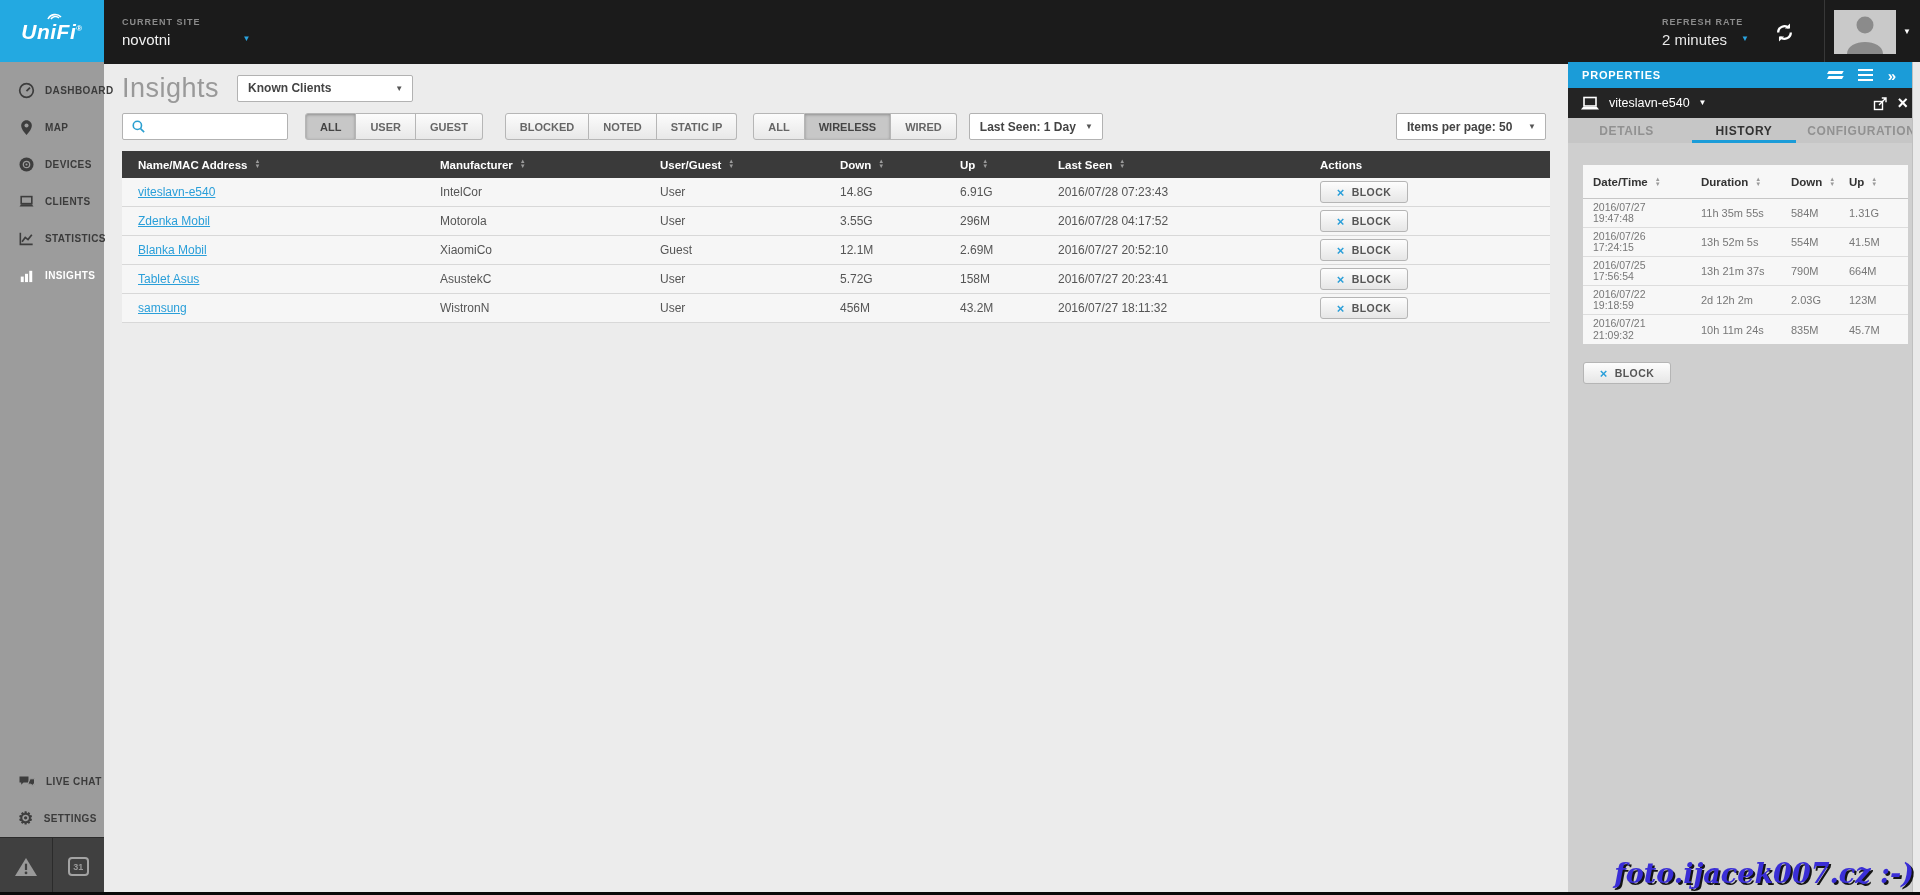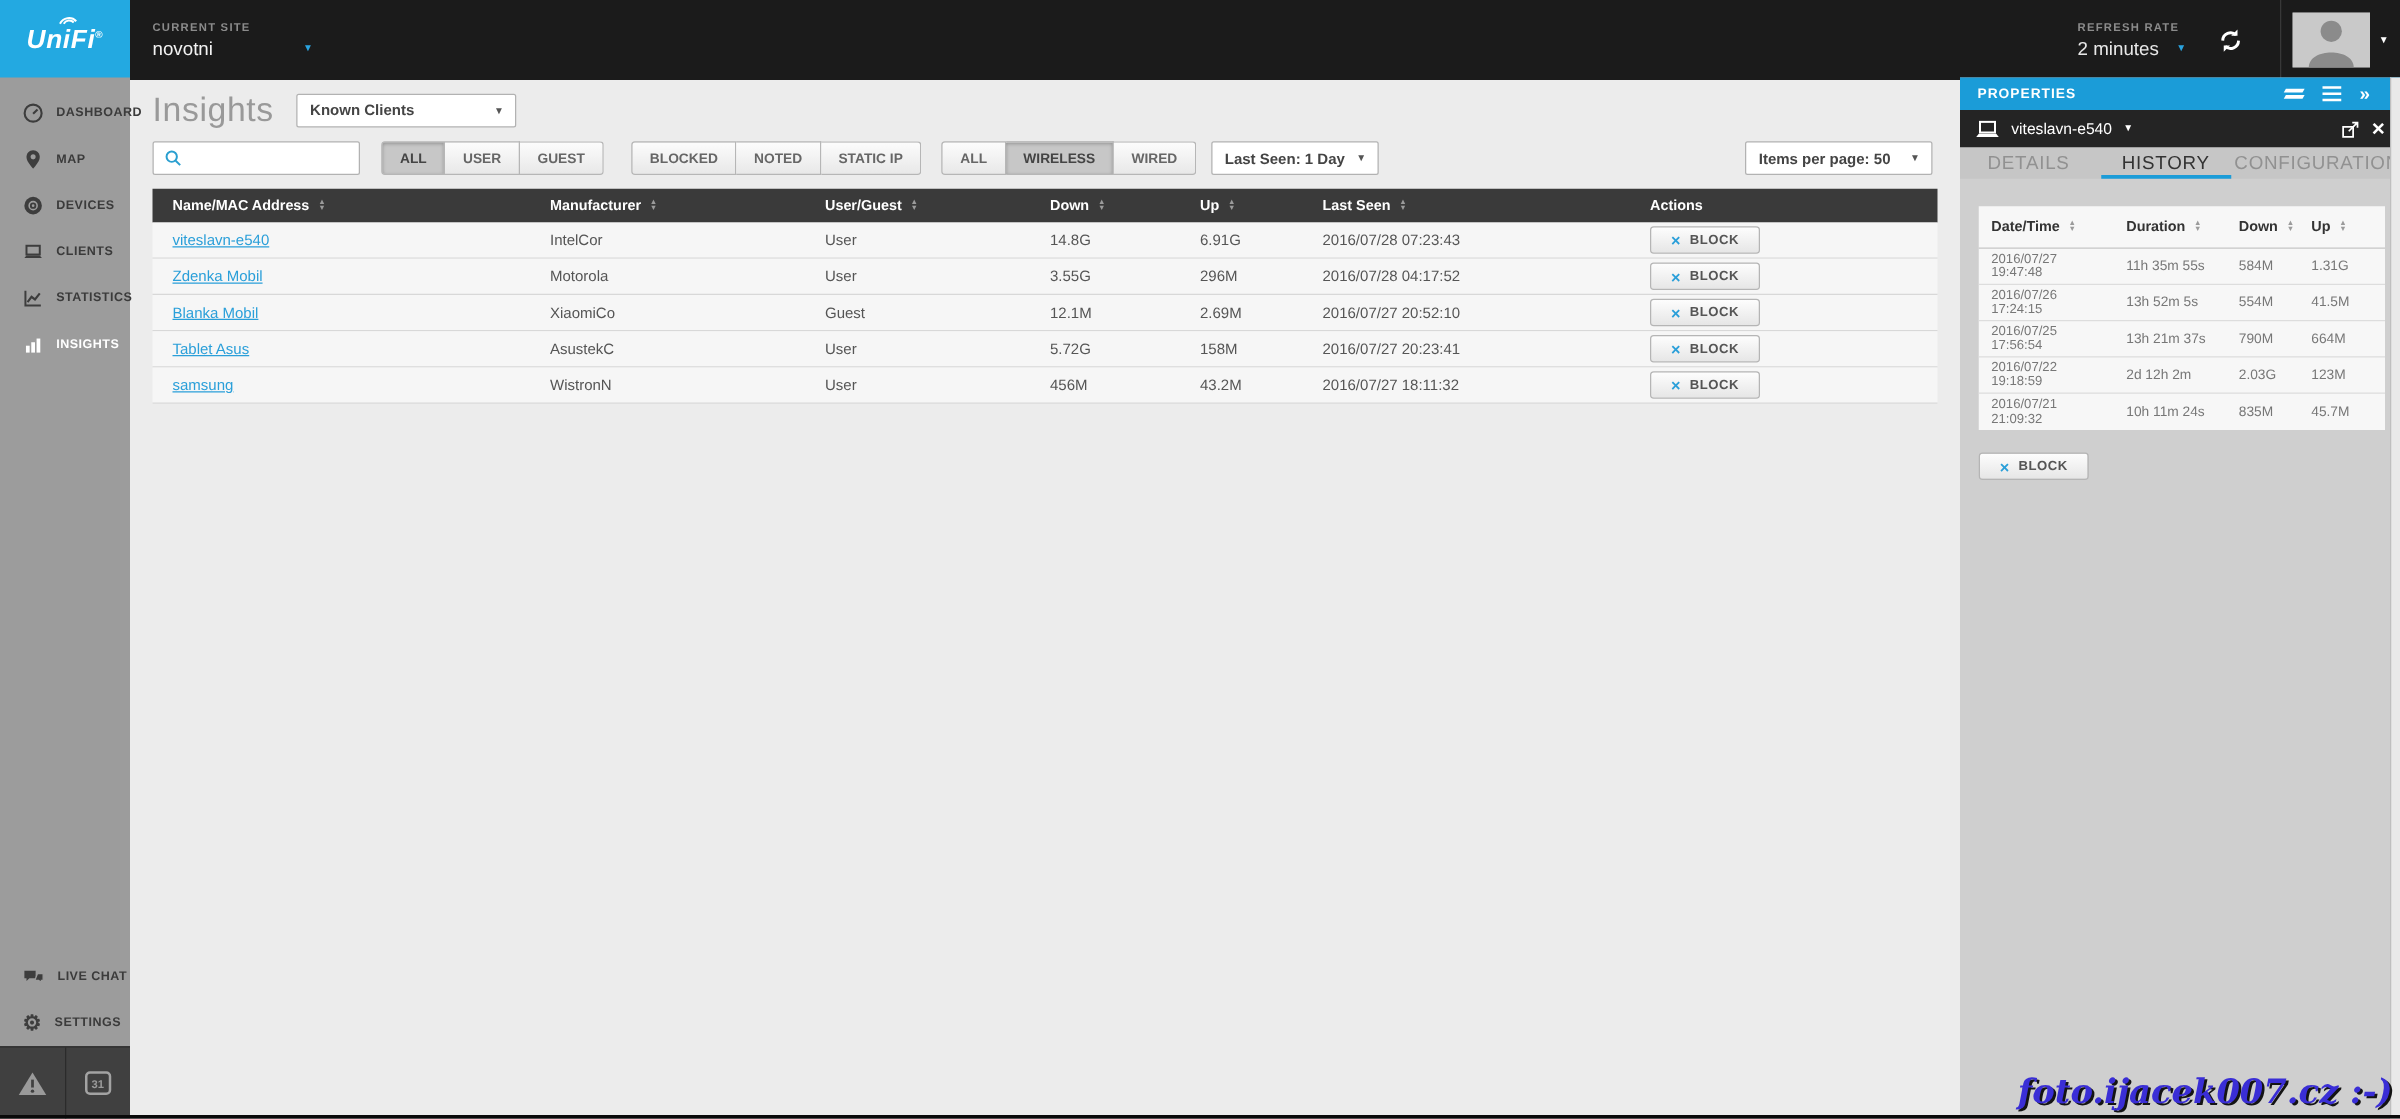--- a/index.html
+++ b/index.html
@@ -73,21 +73,21 @@
   .ipp-select{width:150px;margin-right:4px;}
 
   
   .sort{display:inline-flex;flex-direction:column;margin-left:7px;font-size:6px;line-height:5px;color:#9b9b9b;}
   .sort::before{content:"▲";} .sort::after{content:"▼";}
 
   
   .clients-table{margin-top:11px;}
   .t-header,.t-row{display:grid;grid-template-columns:318px 220px 180px 120px 98px 262px 1fr;align-items:center;}
   .t-header{background:#3a3a3a;height:27px;color:#fff;font-size:11.5px;font-weight:bold;}
-  .t-header .cell{display:flex;align-items:center;}
+  .t-header .cell{display:flex;}
   .cell:first-child{padding-left:16px;}
   .t-row{height:29px;background:#f6f6f6;border-bottom:1px solid #d8d8d8;font-size:12px;color:#555;}
   .client-link{color:#2a9fd9;text-decoration:underline;cursor:pointer;}
   .block-btn{display:inline-flex;align-items:center;justify-content:center;gap:7px;height:22px;width:88px;
              background:linear-gradient(#fdfdfd,#e6e6e6);border:1px solid #b5b5b5;border-radius:3px;cursor:pointer;
              font-size:10.5px;font-weight:bold;color:#555;letter-spacing:.4px;}
   .block-x{color:#2a9fd9;font-size:13px;font-weight:bold;line-height:1;}
   .block-x::after{content:"×";}
 
   
@@ -98,21 +98,21 @@
   .icon-bars span{display:block;width:15px;height:2.5px;background:#fff;margin:2.5px 0;}
   .icon-bars.skew span{transform:skewX(-30deg);}
   .chev2{color:#fff;font-size:15px;font-weight:bold;line-height:1;}
   .chev2::after{content:"»";}
   .client-bar{height:30px;background:#242424;display:flex;align-items:center;padding:0 12px;gap:9px;}
   .client-bar-name{color:#fff;font-size:12.5px;}
   .client-bar .spacer{flex:1;}
   .x-close{color:#fff;font-size:18px;font-weight:bold;line-height:1;cursor:pointer;}
   .x-close::after{content:"×";}
   .tabs{height:25px;background:#c6c6c6;display:flex;}
-  .tab{flex:1;display:flex;align-items:center;justify-content:center;font-size:15px;font-weight:normal;
+  .tab{flex:1;display:flex;align-items:center;justify-content:center;font-size:12px;font-weight:bold;
        letter-spacing:.6px;color:#919191;cursor:pointer;position:relative;}
   .tab.active{color:#333;}
   .tab.active::after{content:"";position:absolute;bottom:0;left:50%;transform:translateX(-50%);
                      width:104px;height:3px;background:#1b9cd8;}
   .history-card{margin:22px 12px 0 15px;background:#f7f7f7;}
   .h-header,.h-row{display:grid;grid-template-columns:118px 90px 58px 1fr;align-items:center;}
   .h-header{height:34px;font-size:11.5px;font-weight:bold;color:#333;border-bottom:1px solid #c6c6c6;}
   .h-header .hcell{display:flex;align-items:center;}
   .hcell:first-child{padding-left:10px;}
   .h-row{height:29px;font-size:11px;color:#777;border-bottom:1px solid #ddd;}

